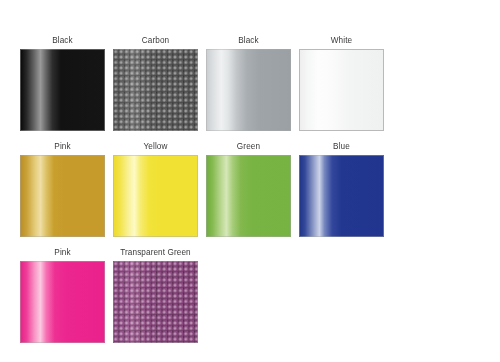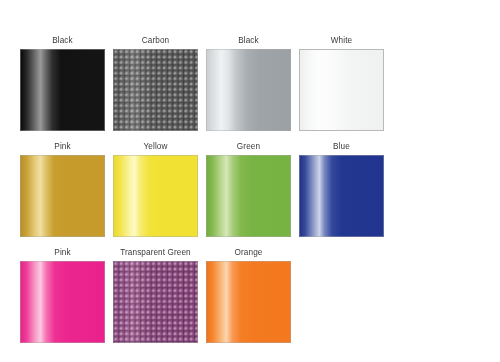--- a/index.html
+++ b/index.html
@@ -166,21 +166,14 @@
         </div>
       </div>
       <div class="swatch-cell">
         <div class="swatch-label">Transparent Green</div>
         <div class="swatch-box">
           <div class="swatch-fill" style="background: linear-gradient(90deg, rgb(138, 72, 128) 0%, rgb(150, 84, 139) 12%, rgb(164, 101, 152) 22%, rgb(151, 86, 137) 33%, rgb(140, 75, 129) 46%, rgb(138, 72, 126) 100%);"></div>
           <div class="swatch-texture"></div>
           <div class="swatch-border-faint"></div>
         </div>
       </div>
-      <div class="swatch-cell">
-        <div class="swatch-label">Orange</div>
-        <div class="swatch-box">
-          <div class="swatch-fill" style="background: linear-gradient(90deg, rgb(239, 112, 24) 0%, rgb(245, 134, 47) 8%, rgb(250, 180, 116) 17%, rgb(253, 213, 174) 24%, rgb(249, 154, 85) 31%, rgb(245, 127, 38) 41%, rgb(244, 122, 33) 54%, rgb(243, 120, 30) 100%);"></div>
-          <div class="swatch-border-faint"></div>
-        </div>
-      </div>
     </div>
 </div>
 
 </body></html>

